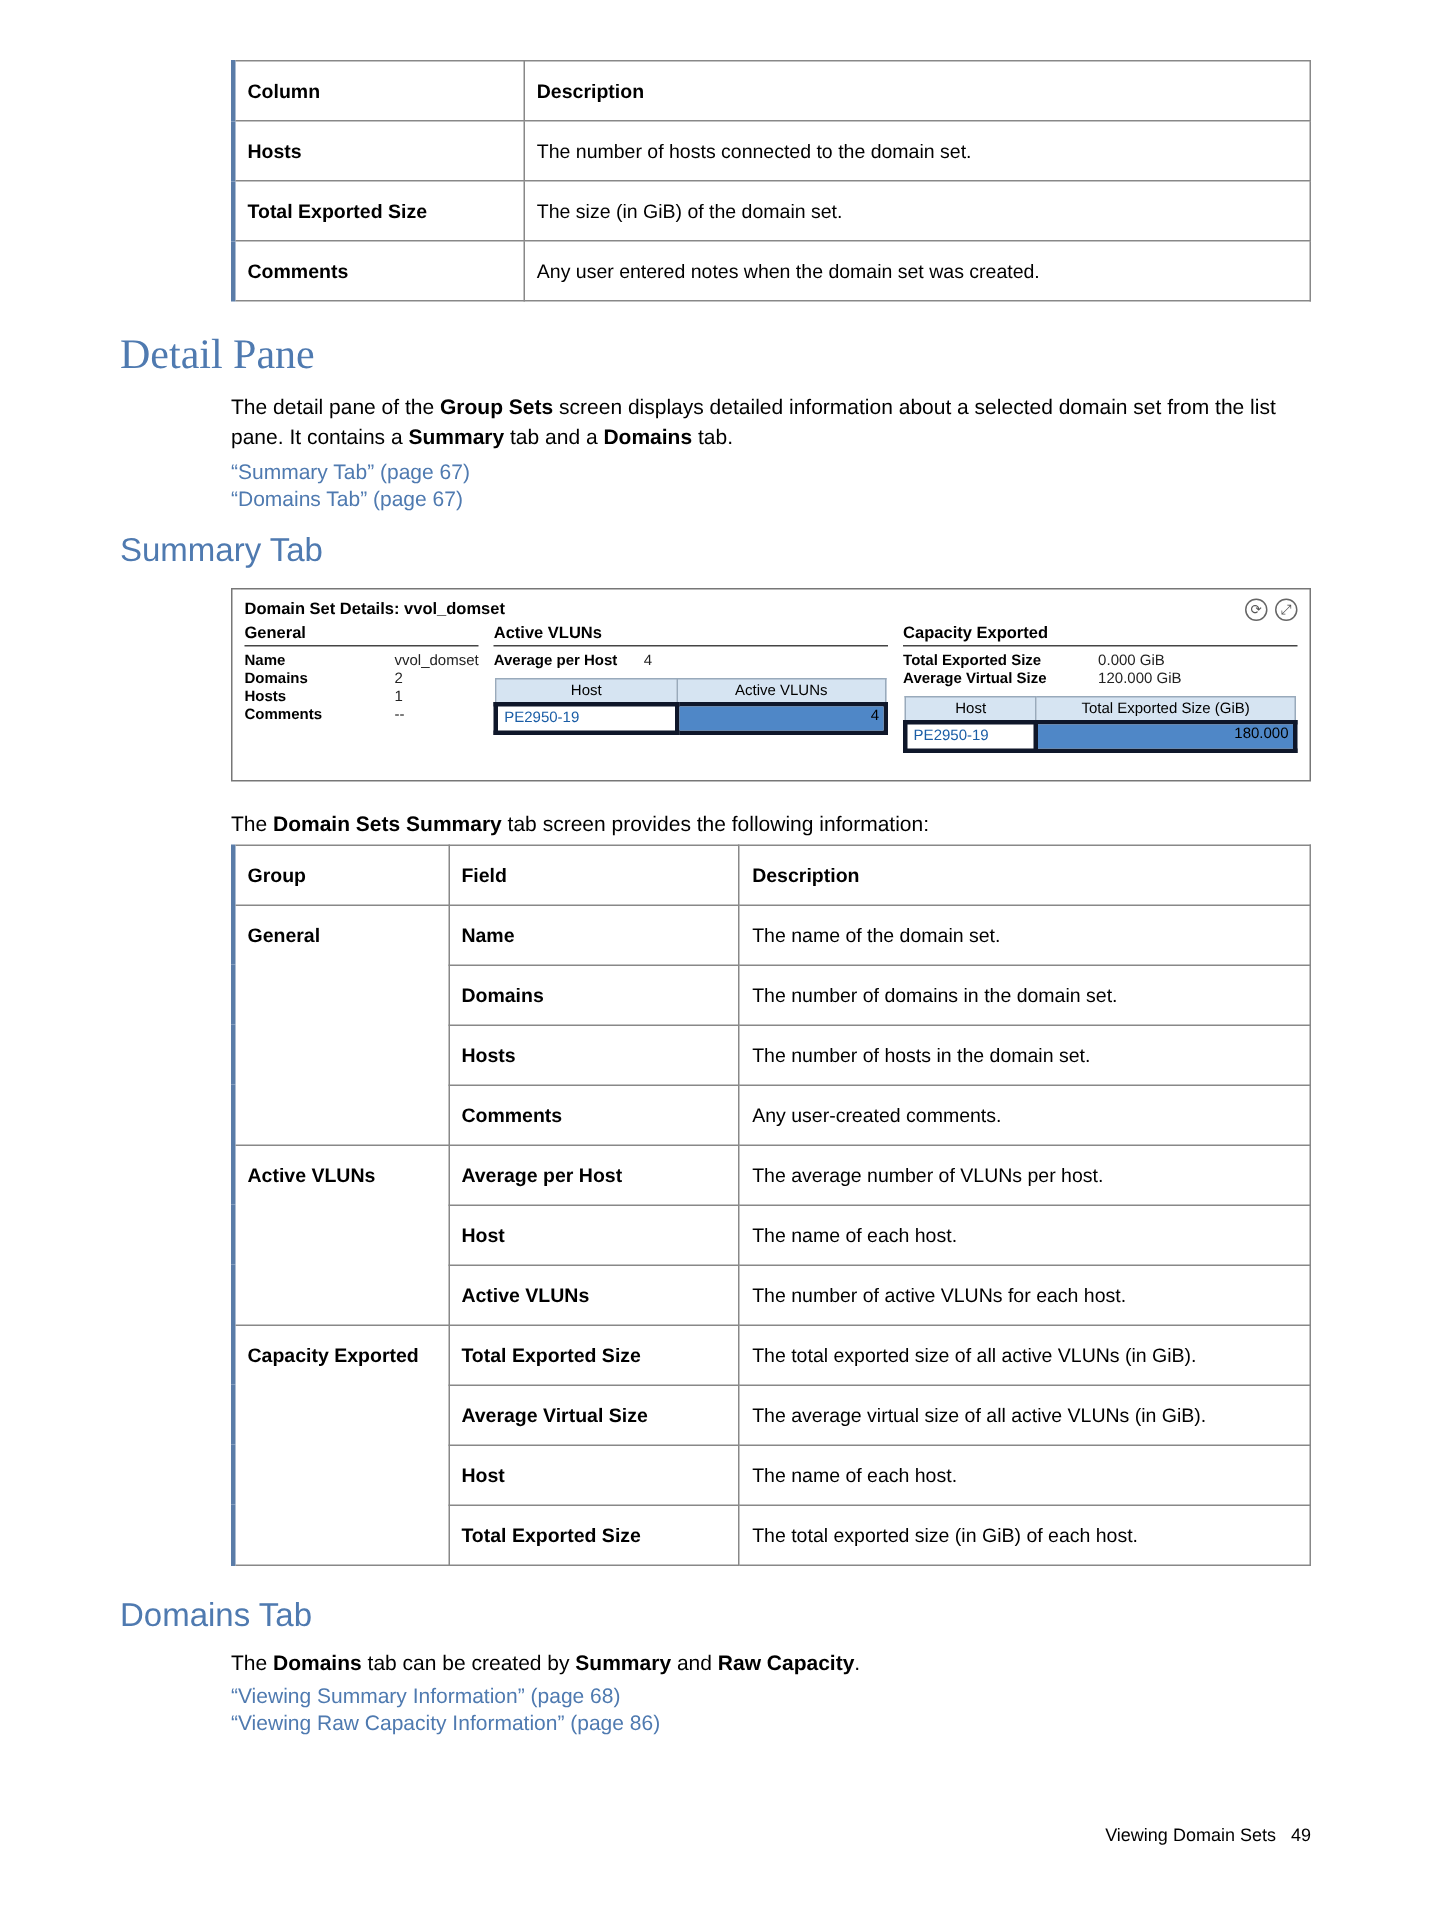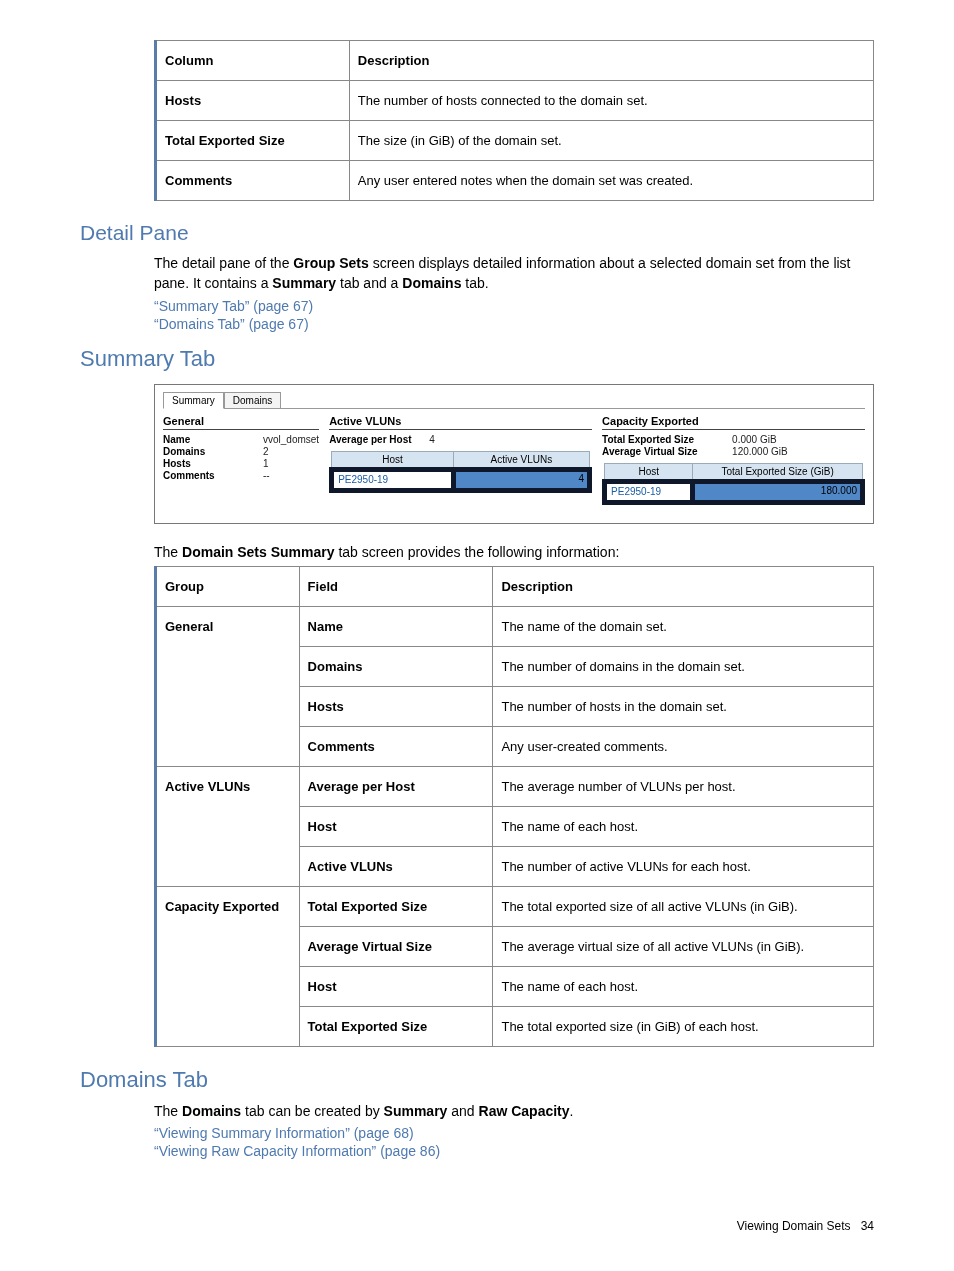--- a/index.html
+++ b/index.html
@@ -26,22 +26,23 @@
   table.desc th {
     font-weight: bold;
     background: #fff;
   }
   table.desc .leftborder {
     border-left: 3px solid #5a7ca8;
   }
   h2.section {
     color: #4f7ab0;
     font-weight: normal;
-    font-size: 21px;
+    font-size: 28px;
     margin: 18px 0 8px 0;
+    font-family: Liberation Serif, serif;
   }
   h3.subsection {
     color: #4f7ab0;
     font-weight: normal;
     font-size: 22px;
     margin: 14px 0 8px 0;
   }
   p.body {
     margin: 4px 0 4px 74px;
     line-height: 1.45;
@@ -145,21 +146,21 @@
     margin-top: 6px;
   }
   .mini-table th {
     background: #d6e4f2;
     border: 1px solid #9ab;
     padding: 2px 4px;
     text-align: center;
     font-weight: normal;
   }
   .mini-table td {
-    border: 5px solid #0f172a;
+    border: 3px solid #0f172a;
     padding: 2px 4px;
   }
   .linkcell { color: #1a5da6; }
   .bar-cell {
     position: relative;
     padding: 0 !important;
     height: 16px;
   }
   .bar-fill {
     background: #4f87c7;
@@ -204,22 +205,26 @@
 <p class="body">
   <span>The detail pane of the </span><b><span>Group Sets</span></b><span> screen displays detailed information about a selected domain set from the list pane. It contains a </span><b><span>Summary</span></b><span> tab and a </span><b><span>Domains</span></b><span> tab.</span>
 </p>
 <p class="bodylink"><a class="xref" href="#">“Summary Tab” (page 67)</a></p>
 <p class="bodylink"><a class="xref" href="#">“Domains Tab” (page 67)</a></p>
 
 <h3 class="subsection">Summary Tab</h3>
 
 <div class="shot-wrap">
   <div class="shot">
-    <div class="shot-tabs">
-      <span class="shot-tab active">Summary</span><span class="shot-tab">Domains</span>
+    <div class="shot-title-row">
+      <span class="shot-title">Domain Set Details: vvol_domset</span>
+      <span class="shot-icons">
+        <span>⟳</span>
+        <span>⤢</span>
+      </span>
     </div>
     <div class="shot-cols">
 
       <div class="shot-col" style="flex:0.8">
         <div class="shot-hdr">General</div>
         <div id="general-kv">
             <div class="kv-row">
               <span class="k">Name</span>
               <span class="v">vvol_domset</span>
             </div>
@@ -363,14 +368,14 @@
 </div>
 
 <h3 class="subsection">Domains Tab</h3>
 <p class="body">
   <span>The </span><b><span>Domains</span></b><span> tab can be created by </span><b><span>Summary</span></b><span> and </span><b><span>Raw Capacity</span></b><span>.</span>
 </p>
 <p class="bodylink"><a class="xref" href="#">“Viewing Summary Information” (page 68)</a></p>
 <p class="bodylink"><a class="xref" href="#">“Viewing Raw Capacity Information” (page 86)</a></p>
 
 <div class="footer">
-  <span>Viewing Domain Sets</span>&nbsp;&nbsp;&nbsp;<span>34</span>
+  <span>Viewing Domain Sets</span>&nbsp;&nbsp;&nbsp;<span>49</span>
 </div>
 
 </body></html>

